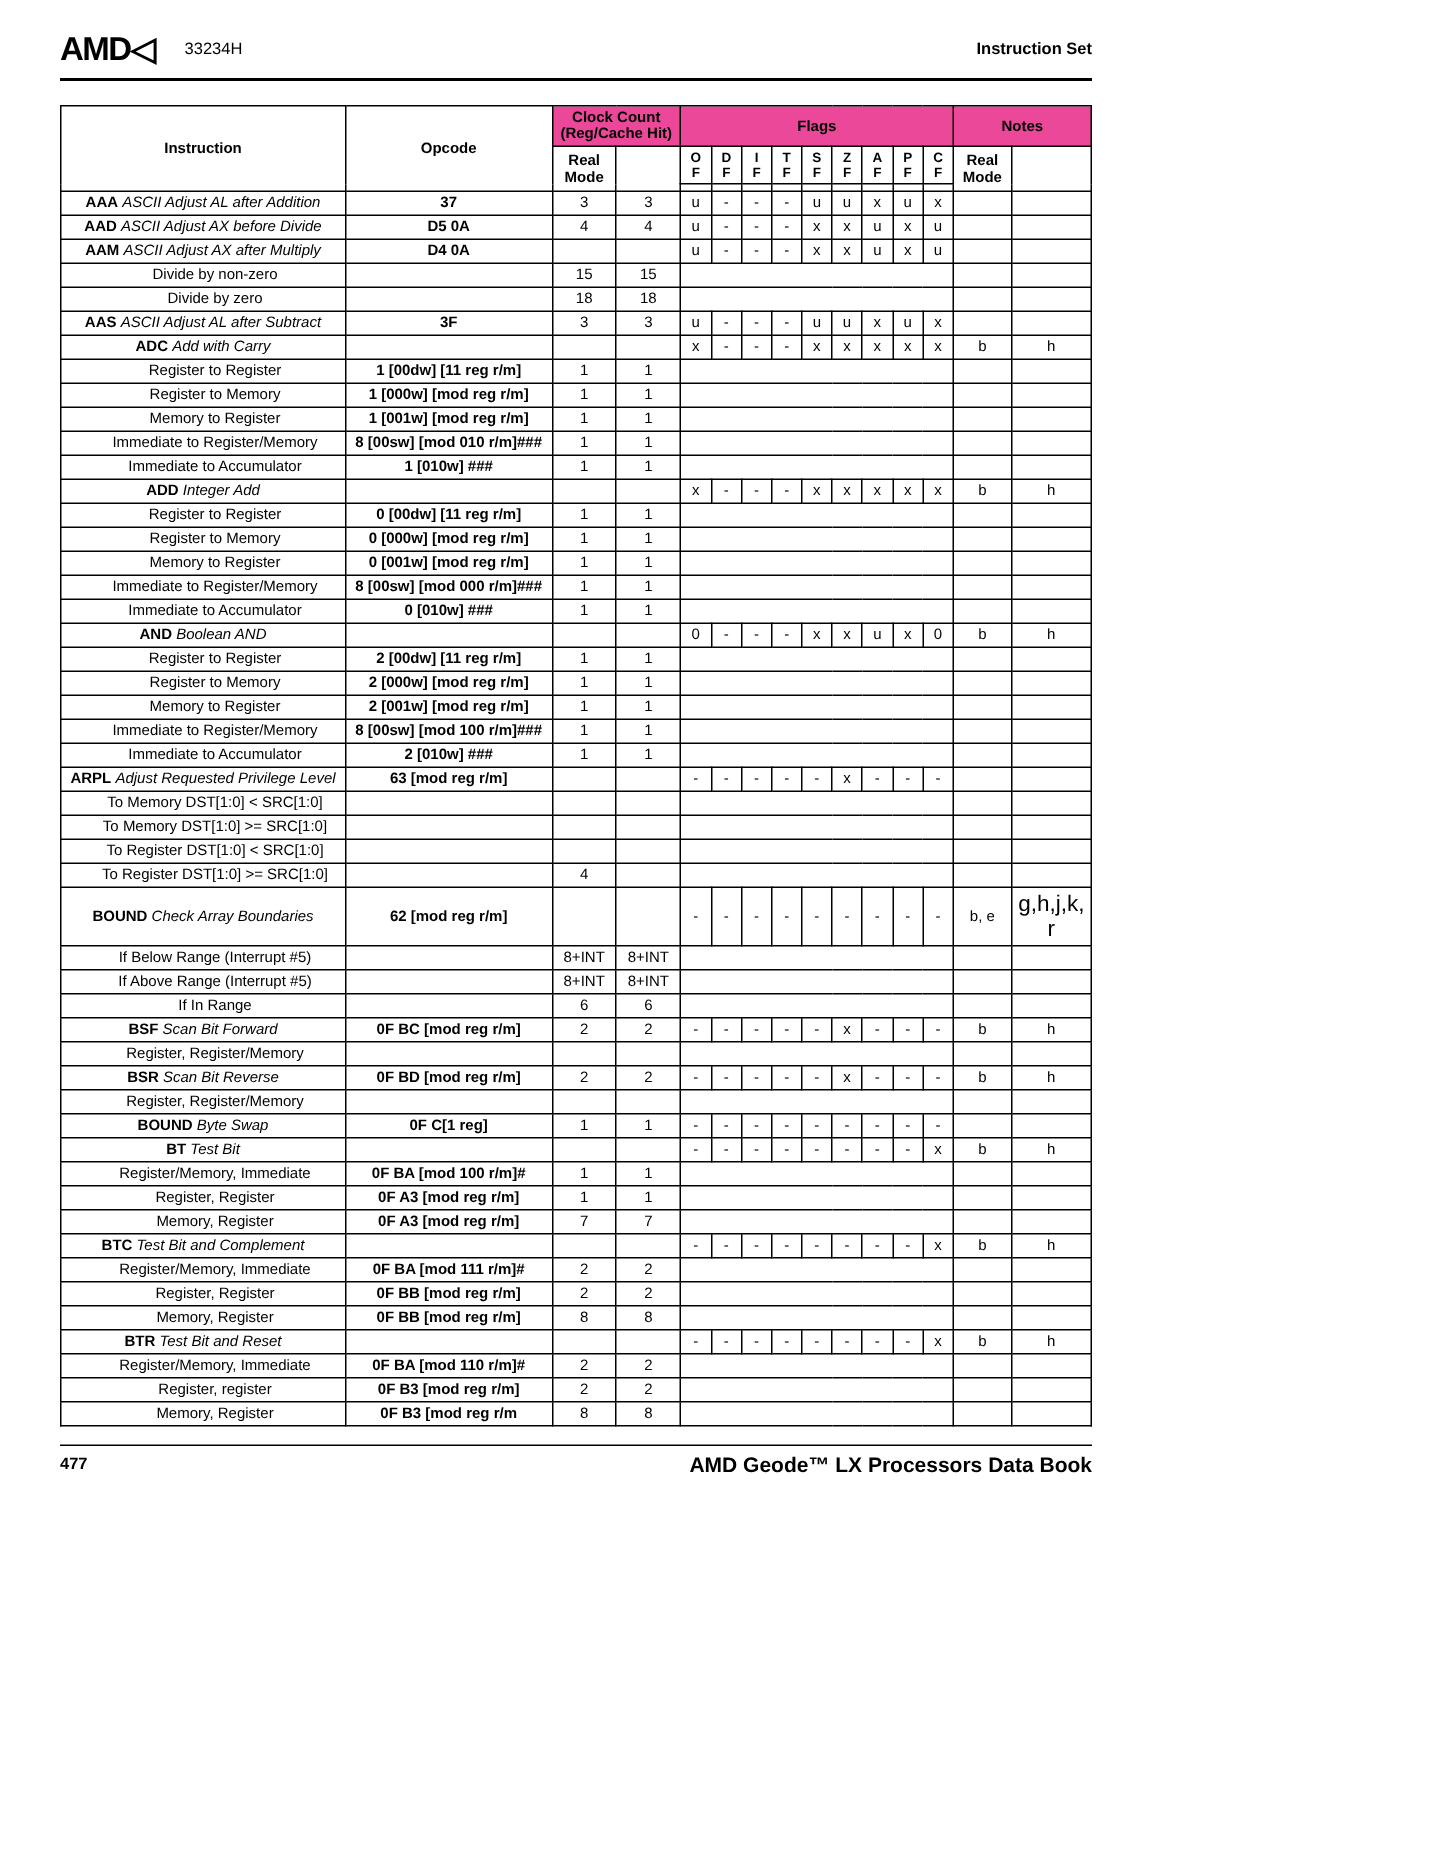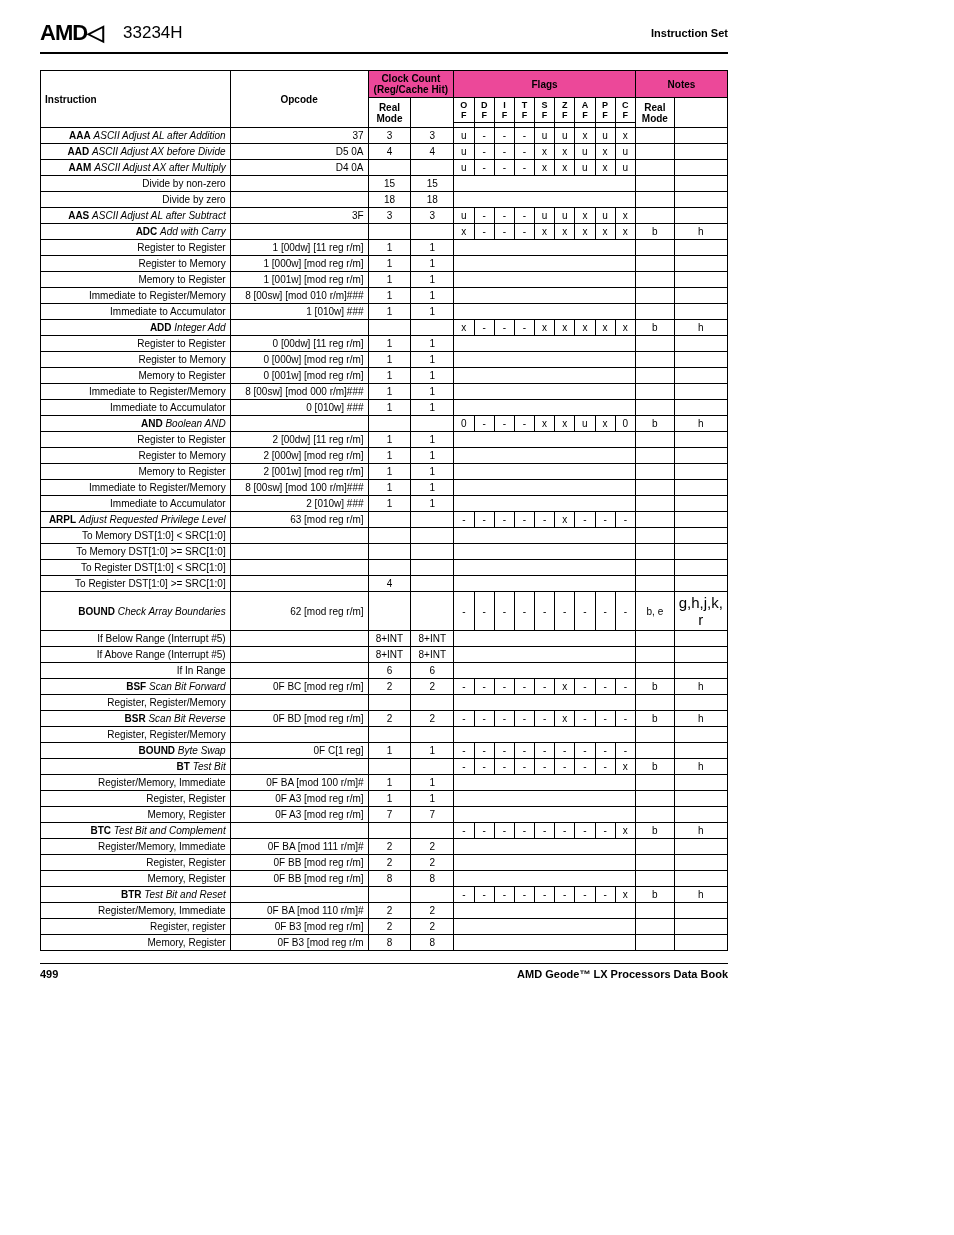--- a/index.html
+++ b/index.html
@@ -30,21 +30,21 @@
       align-items: center;
       gap: 20px;
     }
     .amd-logo {
       font-size: 22px;
       font-weight: 900;
       letter-spacing: -1px;
       font-family: 'Arial Black', Arial, sans-serif;
     }
     .doc-number {
-      font-size: 17px;
+      font-size: 11px;
     }
     .header-right {
       font-size: 11px;
       font-weight: bold;
     }
     .table-title {
       text-align: center;
       font-size: 13px;
       font-weight: bold;
       margin-bottom: 10px;
@@ -59,21 +59,21 @@
       padding: 2px 4px;
       vertical-align: middle;
     }
 
     .th-main {
       text-align: center;
       font-weight: bold;
       background: #ec4899;
     }
     .th-instruction {
-      text-align: left;
+      text-align: center;
       font-weight: bold;
       width: 220px;
     }
     .th-opcode {
       text-align: center;
       font-weight: bold;
       width: 170px;
     }
     .th-real-mode {
       text-align: center;
@@ -95,36 +95,36 @@
       text-align: center;
       font-weight: bold;
       width: 40px;
     }
     .th-notes {
       text-align: center;
       font-weight: bold;
       width: 50px;
     }
 
-    .td-instruction { text-align: right; padding-left: 6px; }
+    .td-instruction { text-align: center; padding-left: 6px; }
     .td-instruction.indent { padding-left: 20px; }
-    .td-opcode { text-align: right; padding-left: 4px; }
+    .td-opcode { text-align: center; padding-left: 4px; font-weight: bold; }
     .td-num { text-align: center; }
     .td-flag { text-align: center; font-size: 10px; }
 
     .footer {
       display: flex;
       justify-content: space-between;
       align-items: center;
       margin-top: 12px;
       border-top: 1px solid #000;
       padding-top: 4px;
     }
     .footer-left { font-weight: bold; font-size: 11px; }
-    .footer-right { font-size: 11px; font-weight: bold; margin-left: 24px; }
+    .footer-right { font-size: 14px; font-weight: bold; margin-left: 24px; }
     span.b { font-weight: bold; }
     span.i { font-style: italic; }
   </style>
 </head>
 <body>
 
 <div class="page">
 
   <div class="header">
     <div class="header-left">
@@ -757,16 +757,16 @@
         <td class="td-num">8</td>
         <td class="td-num">8</td>
         <td colspan="9"></td>
         <td></td>
         <td></td>
       </tr>
     </tbody>
   </table>
 
   <div class="footer">
-    <span class="footer-left">499</span>
+    <span class="footer-left">477</span>
     <span class="footer-right">AMD Geode™ LX Processors Data Book</span>
   </div>
 </div>
 
 </body></html>

